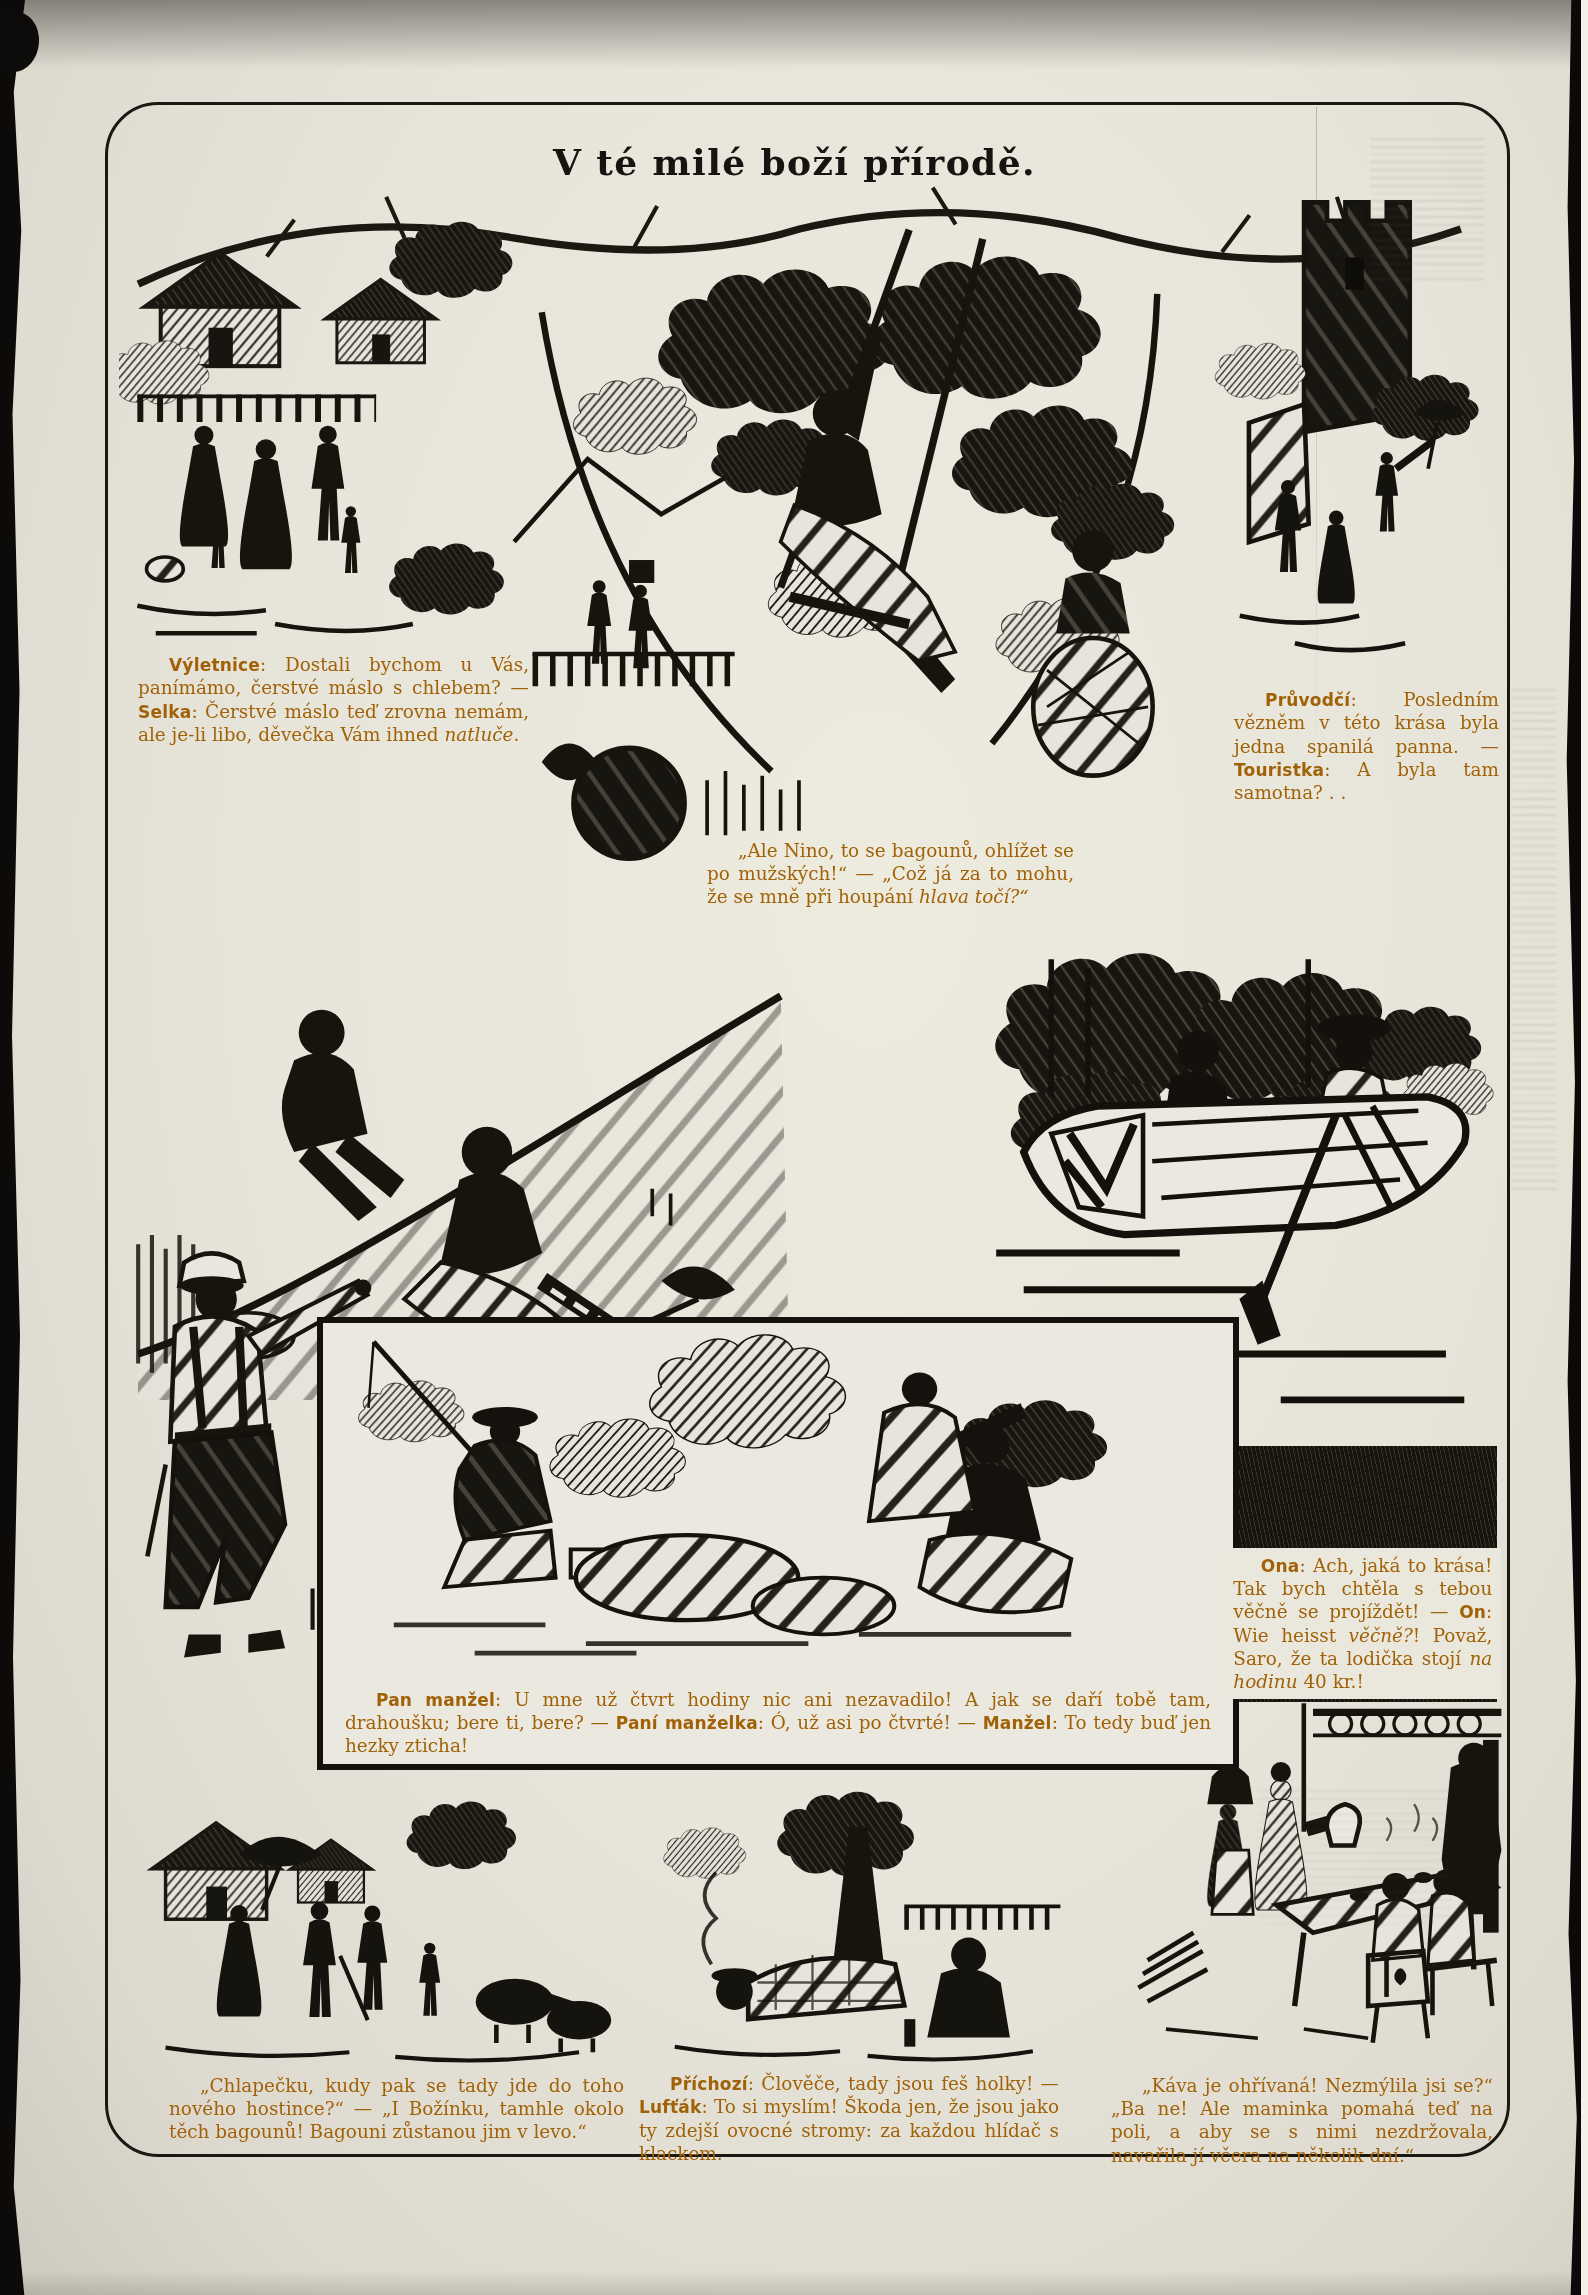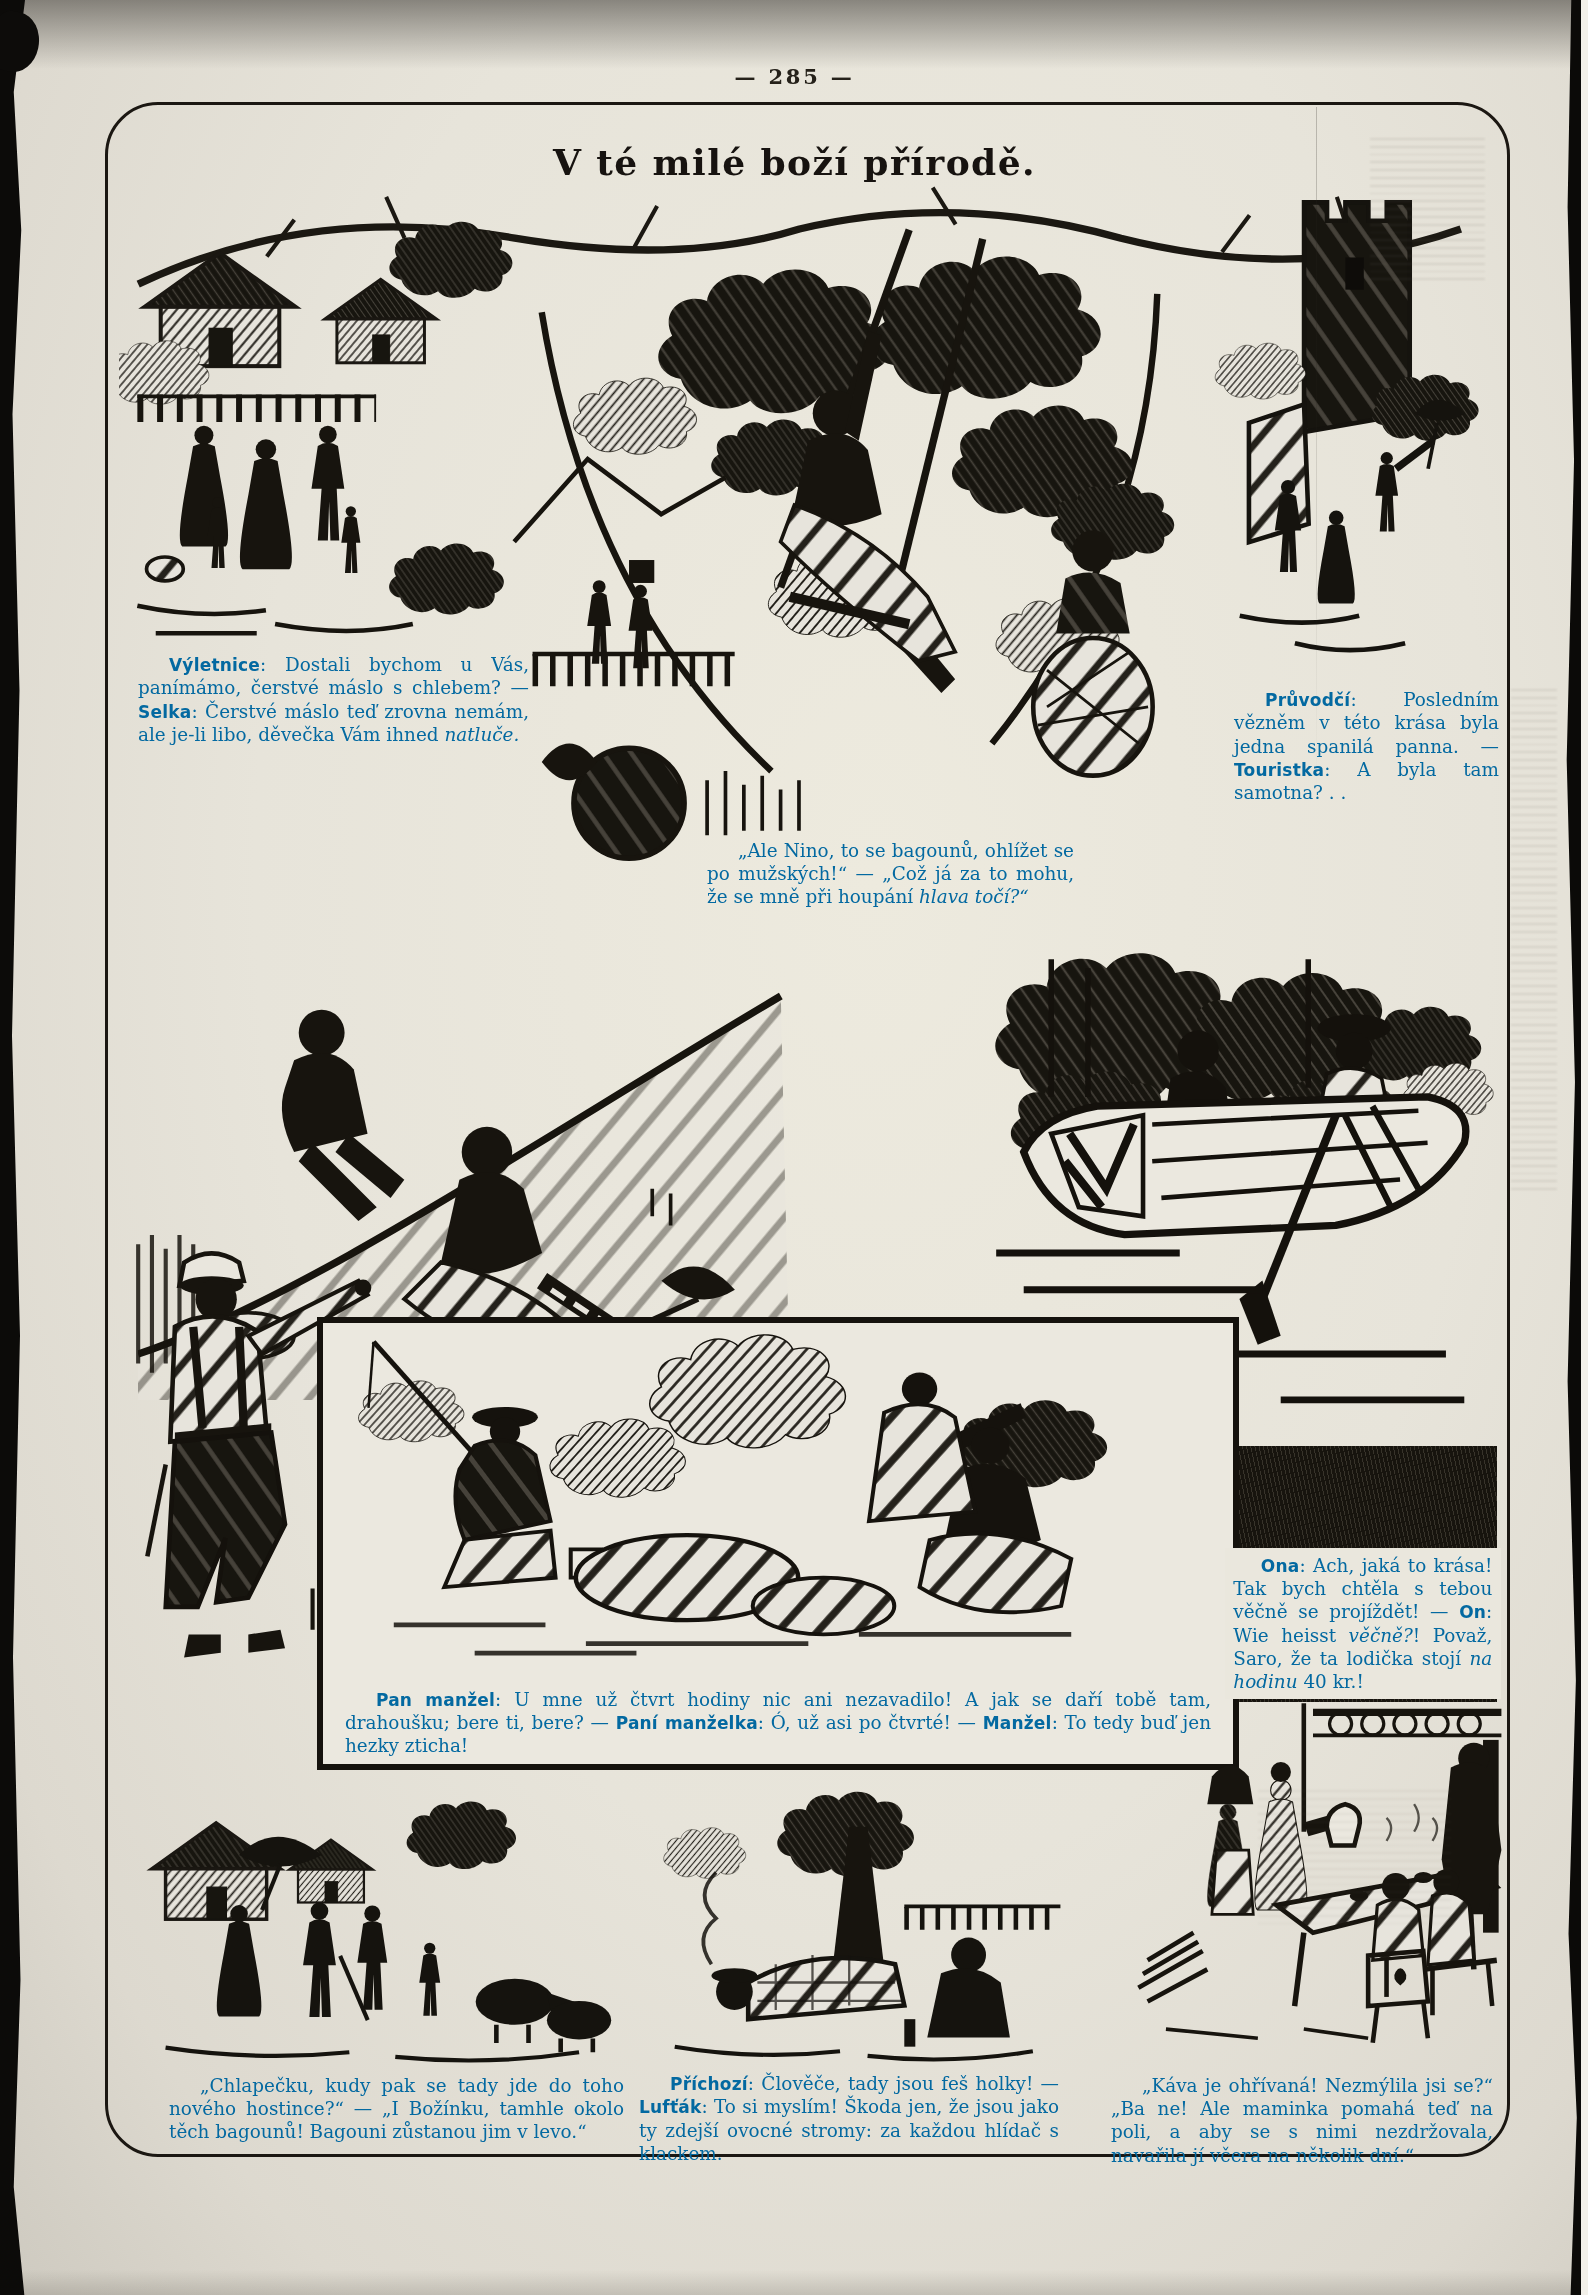--- a/index.html
+++ b/index.html
@@ -9,21 +9,21 @@
     font-family:"DejaVu Serif", serif;color:#1d1a14;
   }
   .abs{position:absolute}
   .vig{position:absolute}
   .pagenum{position:absolute;top:64px;left:0;width:100%;text-align:center;
     font:bold 21px "DejaVu Serif",serif;letter-spacing:2.8px;color:#25211a}
   .frame{position:absolute;left:105px;top:102px;width:1399px;height:2049px;
     border:3.2px solid #1b1712;border-radius:53px;pointer-events:none}
   .title{position:absolute;left:50%;transform:translateX(-50%);top:141px;white-space:nowrap;
     font-family:"DejaVu Serif",serif;font-weight:bold;font-size:36px;letter-spacing:1.4px;color:#171310}
-  .cap{position:absolute;font-size:18.4px;line-height:1.26;text-align:justify;text-indent:31px;color:#0369a1}
+  .cap{position:absolute;font-size:18.4px;line-height:1.26;text-align:justify;text-indent:31px;color:#a16207}
   .cap .sp{font-family:"DejaVu Sans",sans-serif;font-weight:bold;font-size:17px;letter-spacing:0.2px}
   .cap em{font-style:italic}
   .capbox{background:#eae7dd;padding:5.5px 8.3px;text-indent:27.5px}
   .framedpic{position:absolute;left:317px;top:1317px;width:922px;height:453px;
     background:#ebe8df;border:6.9px solid #15120d;box-sizing:border-box}
   .framedpic .cap{left:22px;right:22px;bottom:6.4px;width:auto}
   .darkpatch{position:absolute;background:repeating-linear-gradient(78deg,#17140e 0 3.2px,#37332a 3.2px 4.1px)}
   .bleed{position:absolute;background:repeating-linear-gradient(180deg, rgba(110,104,92,.30) 0 1.8px, transparent 1.8px 7.8px);
     opacity:.45;filter:blur(0.9px)}
   .edgeL{position:absolute;left:0;top:0;width:25px;height:100%;background:#0c0b09;
@@ -67,21 +67,20 @@
     <symbol id="house" viewBox="0 0 120 92" overflow="visible">
       <path d="M4 44 L60 4 L116 44 Z" fill="url(#htd)" stroke="#1a1712" stroke-width="3"></path>
       <rect x="16" y="44" width="88" height="44" fill="url(#ht)" stroke="#1a1712" stroke-width="3"></rect>
       <rect x="52" y="60" width="17" height="28" fill="#17150f"></rect>
     </symbol>
   </defs>
 </svg>
 
 <div class="abs" style="left:0;top:0;width:100%;height:100%">
 
-  <div class="pagenum">— 285 —</div>
   <div class="frame"></div>
 
   <svg class="vig" style="left:129px;top:183px;width:1341px;height:138px" viewBox="0 0 292 30" preserveAspectRatio="none">
     <g stroke="#1b1812" fill="none">
       <path d="M2 22 Q40 4 84 12 Q120 18 146 10 Q180 2 216 12 Q256 22 290 10" stroke-width="1.6"></path>
       <path d="M30 16 l6 -8 M60 12 l-4 -9 M110 14 l5 -9 M180 9 l-5 -8 M238 15 l6 -8 M266 12 l-3 -9" stroke-width="0.9"></path>
     </g>
   </svg>
 
   <div class="title">V té milé boží přírodě.</div>

